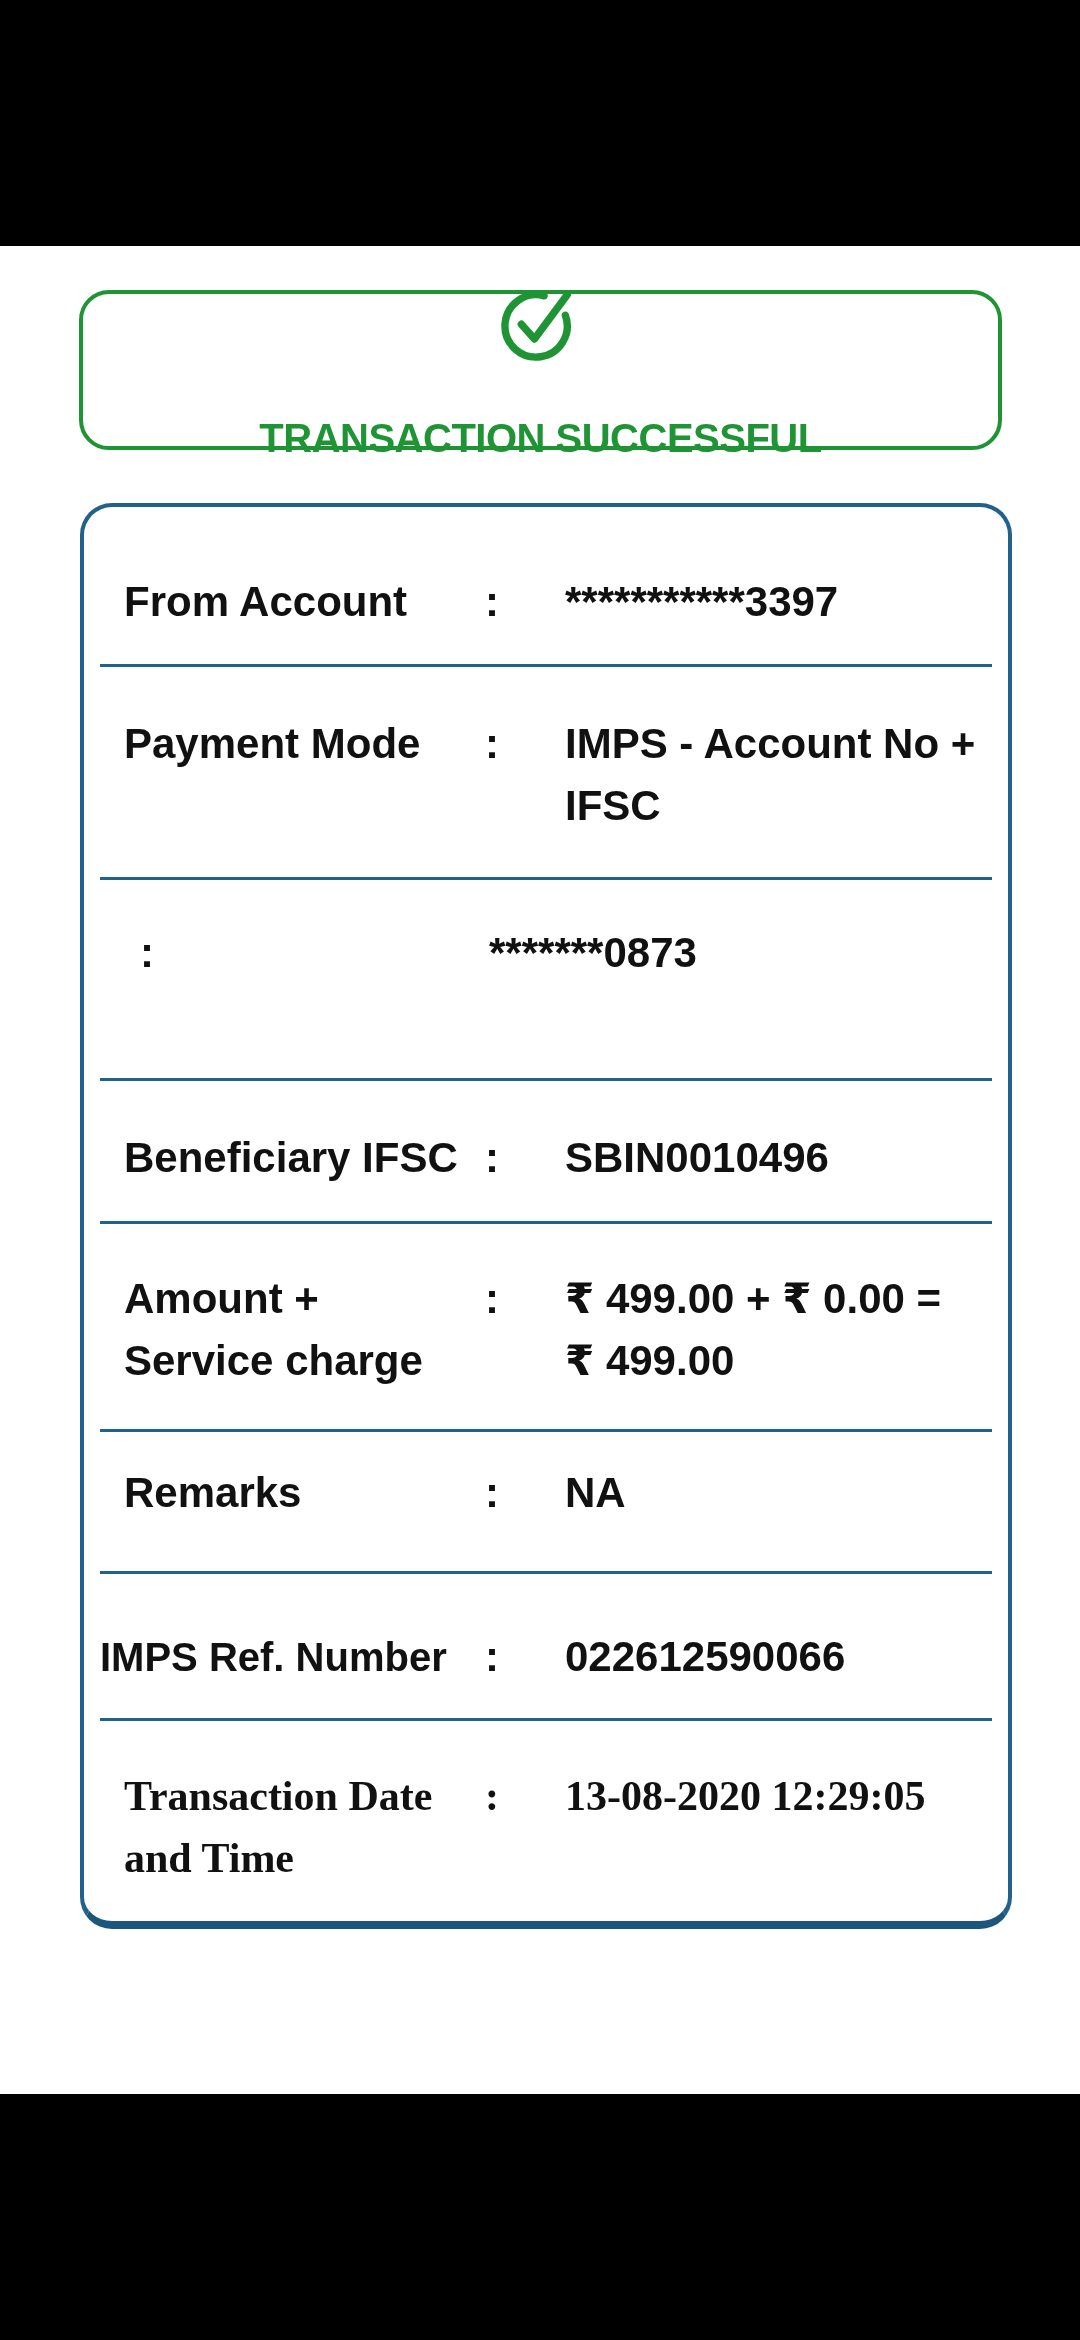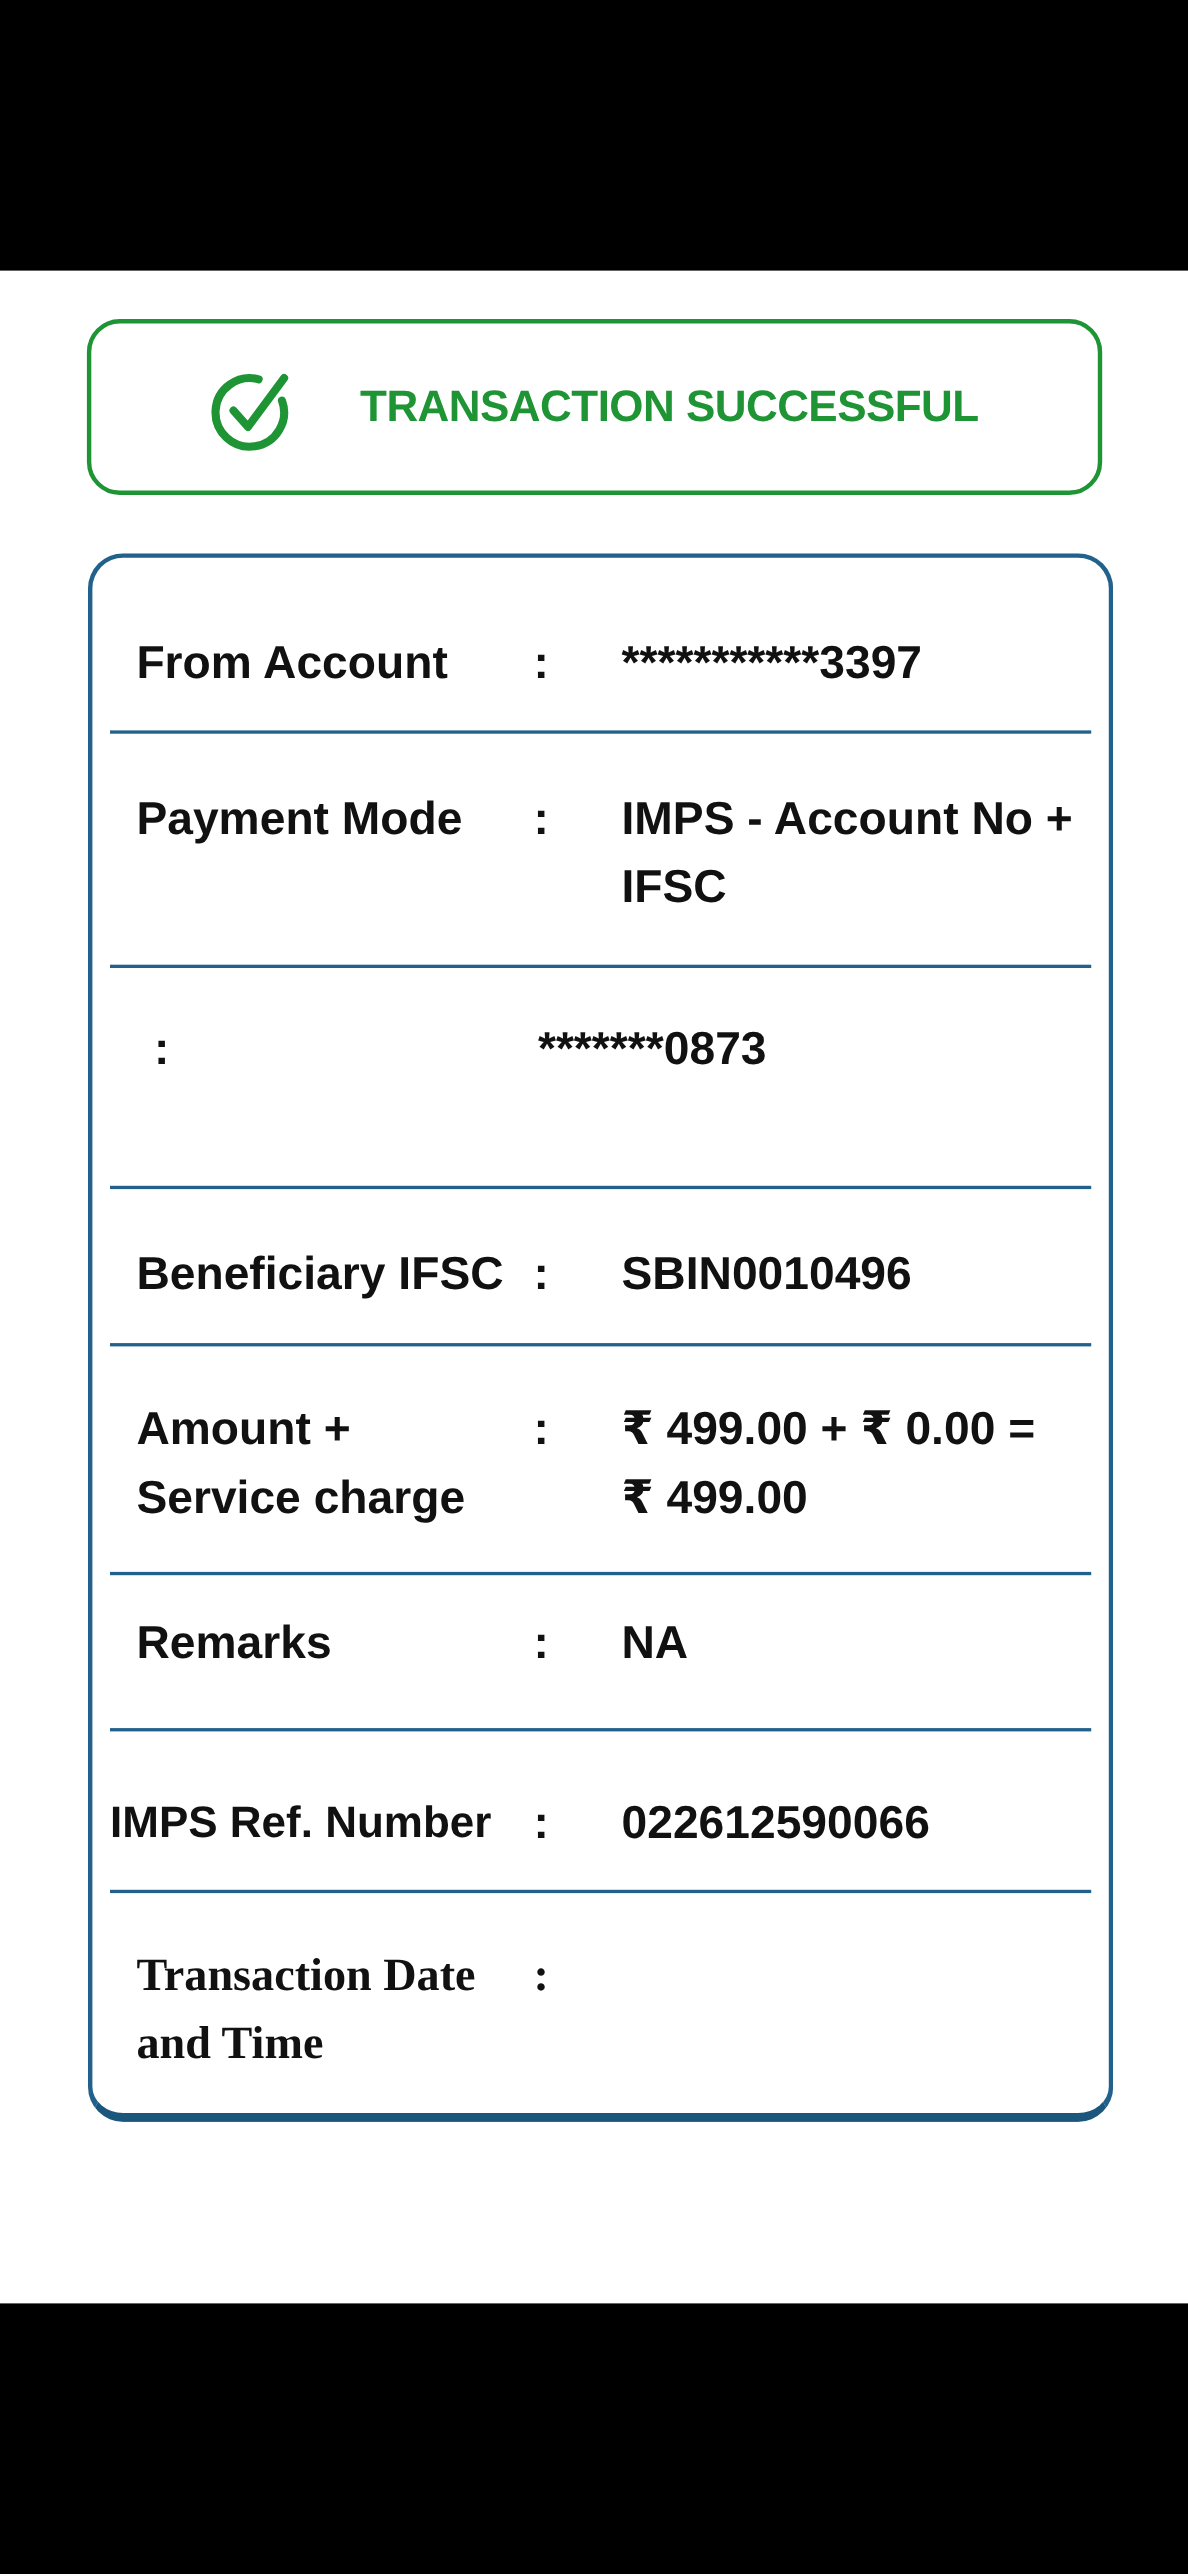--- a/index.html
+++ b/index.html
@@ -24,20 +24,21 @@
   
   .banner{
     position:absolute;
     left:79px;top:290px;
     width:923px;height:160px;
     border:4px solid var(--green);
     border-radius:30px;
     background:var(--paper);
     display:flex;align-items:center;justify-content:center;
     gap:54px;
+    flex-direction:column;
   }
   .banner svg{flex:0 0 auto;display:block;}
   .banner-title{
     color:var(--green);
     font-size:40px;font-weight:bold;
     letter-spacing:-0.5px;
     white-space:nowrap;
   }
 
   
@@ -142,19 +143,20 @@
     <div class="row r7">
       <div class="cell label">IMPS Ref. Number</div>
       <div class="cell colon">:</div>
       <div class="cell value">022612590066</div>
     </div>
 
     <div class="row r8">
       <div class="cell label">Transaction Date
 and Time</div>
       <div class="cell colon">:</div>
+      <div class="cell value">13-08-2020 12:29:05</div>
     </div>
 
   </div>
 
   <div class="bar bottom"></div>
 
 </div>
 
 </body></html>

